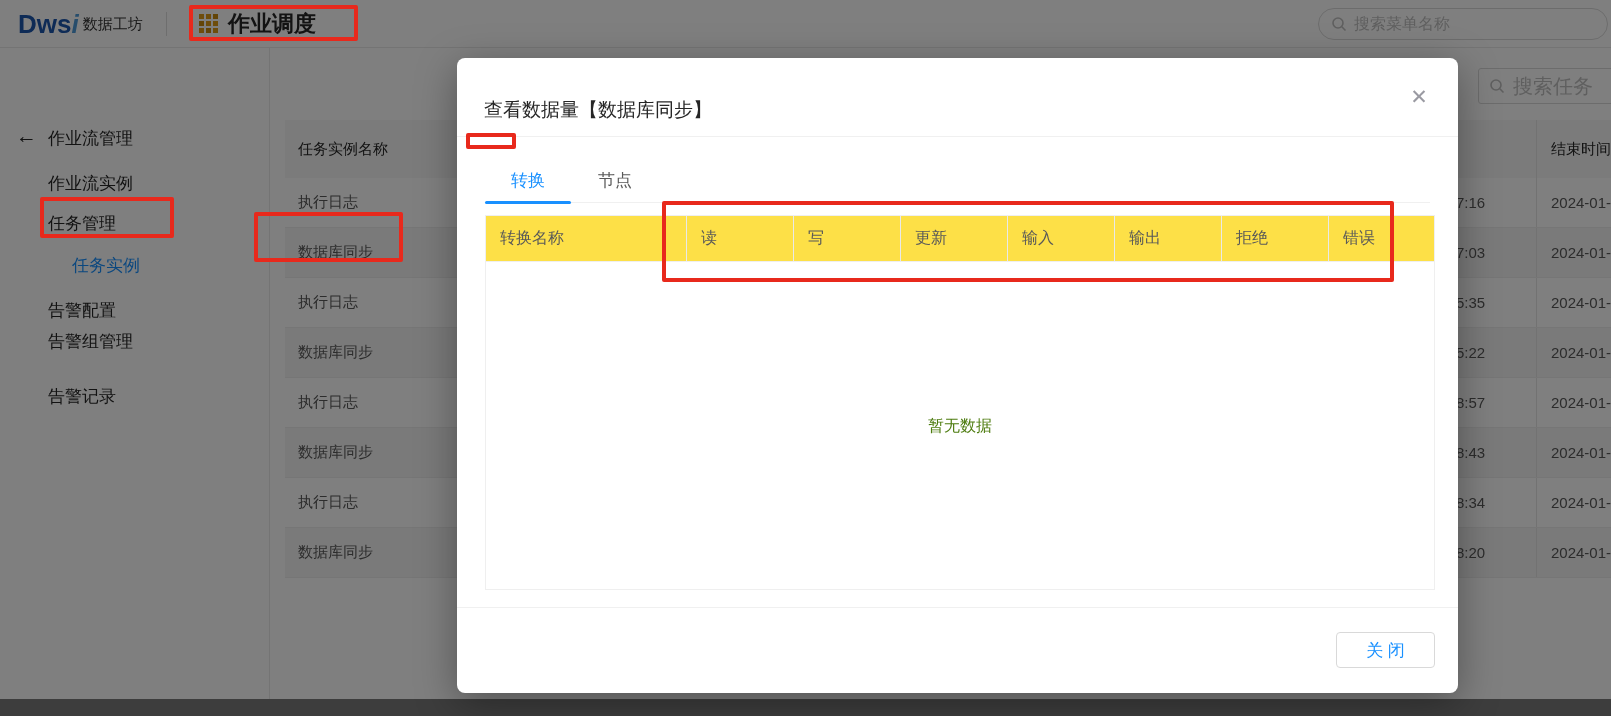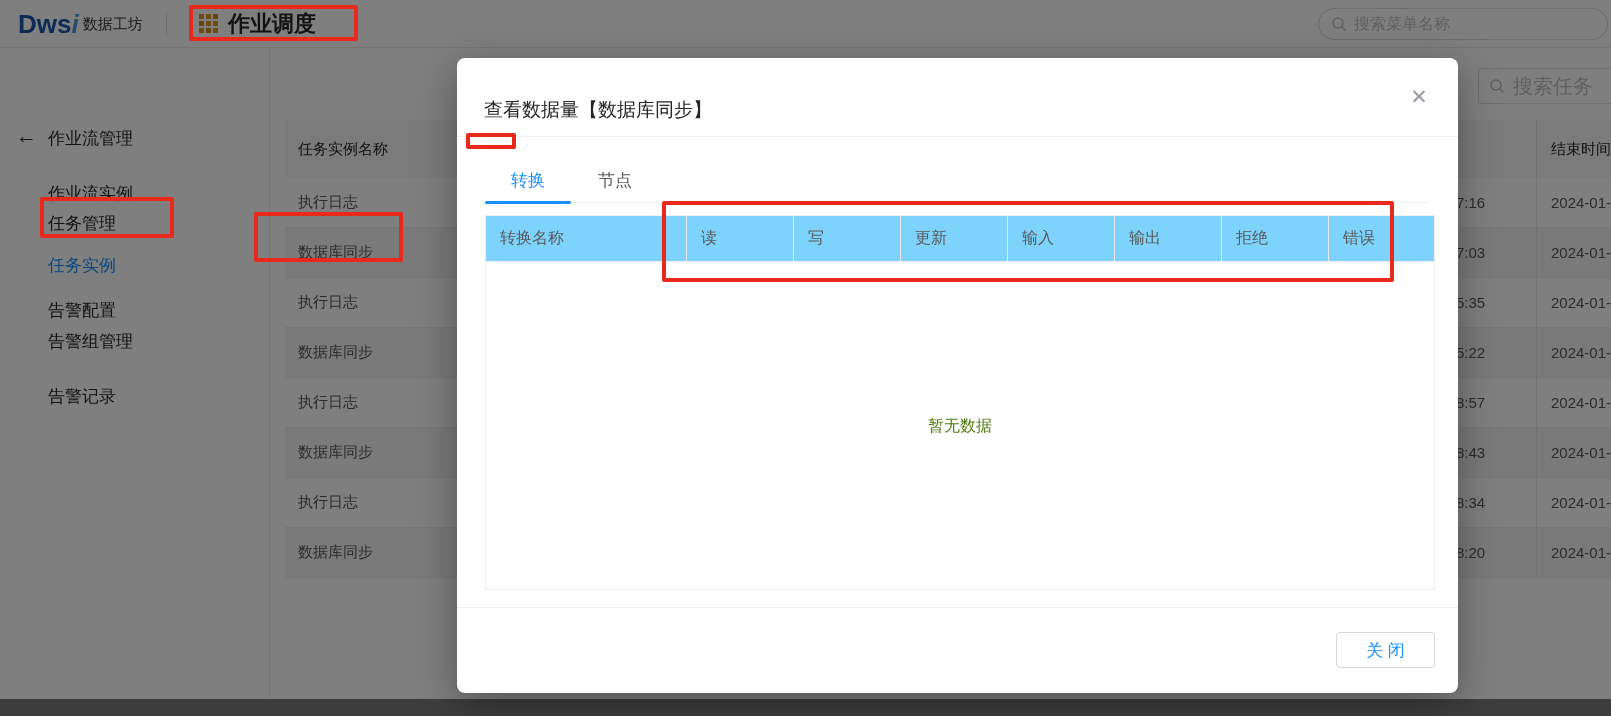--- a/index.html
+++ b/index.html
@@ -23,21 +23,21 @@
   .app-title { font-size:22px; font-weight:bold; color:#262626; }
   .menu-search { position:absolute; left:1318px; top:8px; width:290px; height:32px; border:1px solid #d9d9d9; border-radius:16px; background:#fff; display:flex; align-items:center; padding:0 12px; gap:7px; }
   .search-glyph { width:16px; height:16px; flex:0 0 auto; }
   .menu-search input, .task-search input { border:none; outline:none; background:transparent; flex:1; min-width:0; font-family:inherit; }
   .menu-search input { font-size:16px; color:#595959; }
   .menu-search input::placeholder, .task-search input::placeholder { color:#bfbfbf; }
   
   .sidebar { position:absolute; left:0; top:48px; width:270px; height:668px; background:#fff; border-right:1px solid #e8e8e8; z-index:2; }
   .sb-item { position:absolute; left:48px; height:24px; display:flex; align-items:center; font-size:17px; color:#262626; cursor:pointer; white-space:nowrap; }
   .back-icon { position:absolute; left:16px; top:76px; font-size:21px; color:#262626; cursor:pointer; line-height:24px; }
-  .sb-active { color:#1890ff; }
+  .sb-active { color:#1890ff;margin-left:24px; }
   
   .task-search { position:absolute; left:1478px; top:68px; width:160px; height:36px; border:1px solid #d9d9d9; border-radius:3px; background:#fff; display:flex; align-items:center; padding:0 10px; gap:8px; z-index:2; }
   .task-search input { font-size:20px; color:#595959; }
   .bg-table { position:absolute; left:285px; top:120px; width:1405px; z-index:2; font-size:15px; }
   .bg-thead { height:58px; background:#f6f6f6; display:flex; color:#262626; font-weight:500; }
   .bg-row { height:50px; display:flex; border-bottom:1px solid #ececec; color:#595959; background:#fff; cursor:pointer; }
   .bg-row.alt { background:#f5f5f5; }
   .col-name { width:455px; padding-left:13px; display:flex; align-items:center; }
   .col-fill { flex:1; }
   .col-time { width:80px; display:flex; align-items:center; }
@@ -48,21 +48,21 @@
   
   .modal { position:absolute; left:457px; top:58px; width:1001px; height:635px; background:#fff; border-radius:8px; box-shadow:0 10px 40px rgba(0,0,0,0.35); z-index:50; }
   .modal-header { position:relative; height:79px; border-bottom:1px solid #f0f0f0; }
   .modal-title { position:absolute; left:27px; top:27px; font-size:19px; font-weight:400; color:#262626;margin-top:12px; }
   .modal-close { position:absolute; right:24px; top:24px; width:30px; height:30px; display:flex; align-items:center; justify-content:center; font-size:21px; color:#9a9aa2; cursor:pointer; }
   .modal-tabs { position:absolute; left:28px; right:28px; top:100px; height:45px; border-bottom:1px solid #f0f0f0; display:flex; }
   .tab { width:86px; margin-right:1px; display:flex; align-items:center; justify-content:center; font-size:17px; color:#595959; position:relative; cursor:pointer; }
   .tab.active { color:#1890ff; }
   .tab.active::after { content:""; position:absolute; left:0; right:0; bottom:-2px; height:3px; background:#1890ff; border-radius:2px; }
   .modal-table { position:absolute; left:28px; top:157px; width:950px; height:375px; border:1px solid #efefef; }
-  .mt-head { height:46px; background:#7dd3fc; display:flex; border-bottom:1px solid #efefef; }
+  .mt-head { height:46px; background:#fde047; display:flex; border-bottom:1px solid #efefef; }
   .mt-cell { display:flex; align-items:center; padding-left:14px; font-size:16px; color:#595959; border-right:1px solid #e9e9e9; }
   .mt-cell.w-name { width:201px; }
   .mt-cell.w-num { width:107px; }
   .mt-cell.last { flex:1; border-right:none; }
   .mt-body { height:328px; display:flex; align-items:center; justify-content:center; }
   .empty-text { font-size:16px; color:#4d7c0f; }
   .modal-footer-divider { position:absolute; left:0; right:0; top:549px; height:1px; background:#f0f0f0; }
   .close-btn { position:absolute; right:23px; top:574px; width:99px; height:36px; border:1px solid #d9d9d9; border-radius:4px; background:#fff; color:#1890ff; font-size:17px; display:flex; align-items:center; justify-content:center; cursor:pointer; }
   
   .ann { position:absolute; border:4px solid #e8291c; border-radius:2px; z-index:100; }
@@ -107,21 +107,21 @@
             <line x1="10.8" y1="10.8" x2="14.5" y2="14.5" stroke="#bfbfbf" stroke-width="1.6"></line>
           </svg>
       </span>
       <input placeholder="搜索菜单名称" style="">
     </div>
   </div>
 
   <div class="sidebar">
     <span class="back-icon">←</span>
     <div class="sb-item" style="top:78px;">作业流管理</div>
-    <div class="sb-item" style="top:133px;">作业流实例</div>
+    <div class="sb-item" style="top:123px;">作业流实例</div>
     <div class="sb-item" style="top:163px;">任务管理</div>
     <div class="sb-item sb-active" style="top:205px;">任务实例</div>
     <div class="sb-item" style="top:250px;">告警配置</div>
     <div class="sb-item" style="top:281px;">告警组管理</div>
     <div class="sb-item" style="top:336px;">告警记录</div>
   </div>
 
   <div class="task-search">
     <span class="search-glyph">
       <svg viewBox="0 0 16 16" width="16" height="16">

